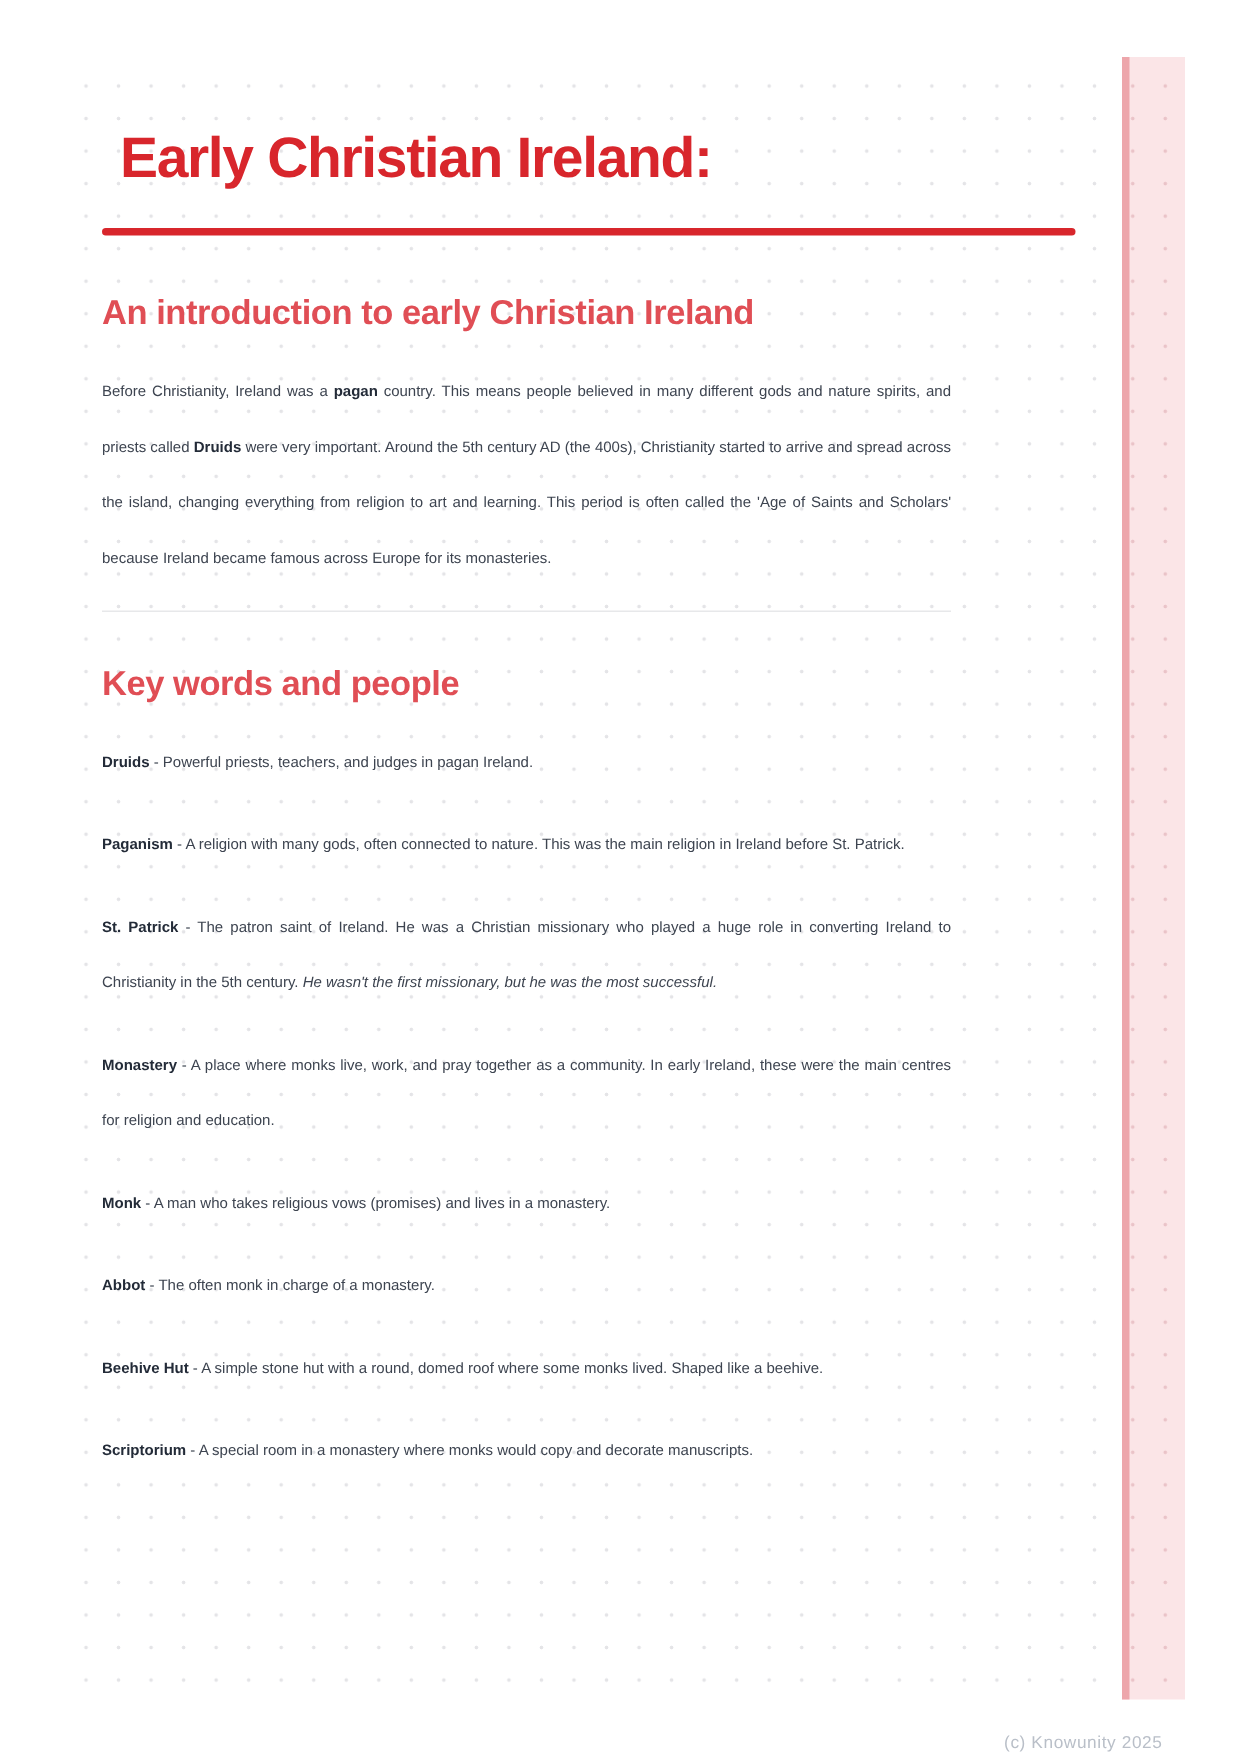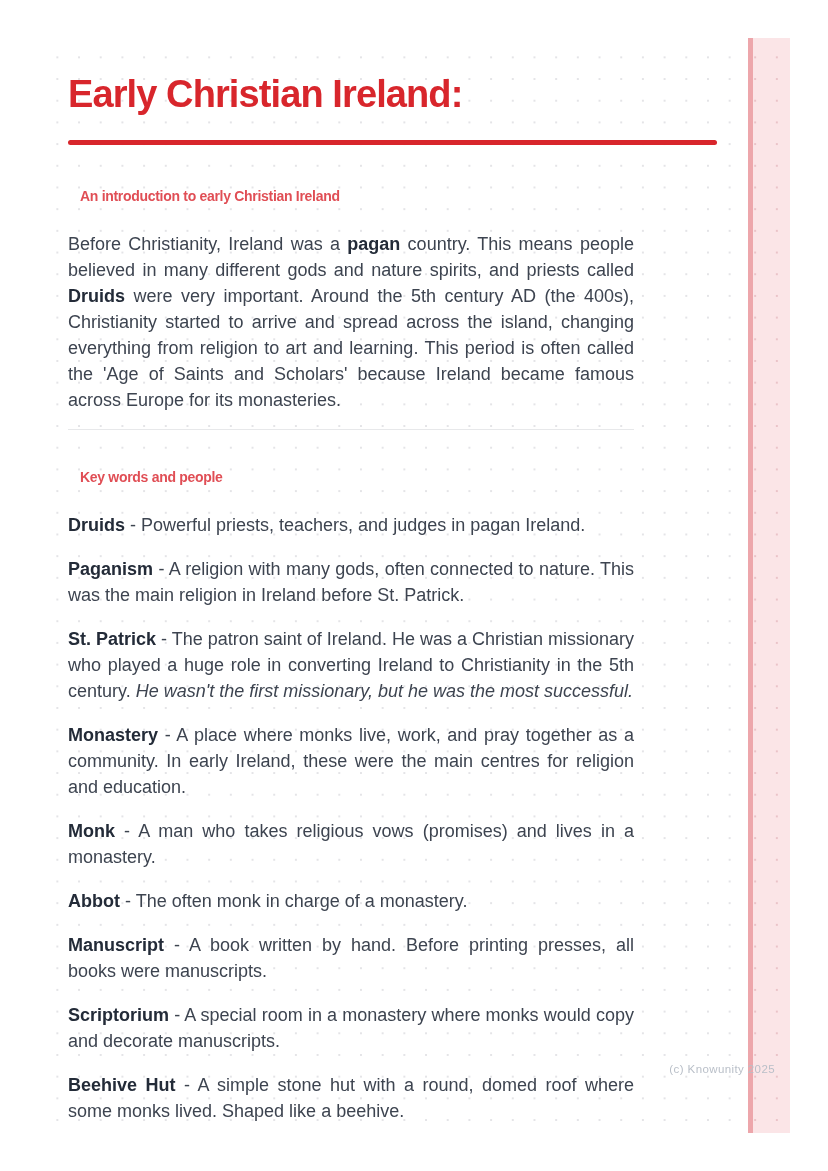--- a/index.html
+++ b/index.html
@@ -34,72 +34,72 @@
     border-left: 5px solid var(--stripe-edge, #eda6ab);
   }
 
   .content {
     position: absolute;
     left: 68px; top: 71px;
     width: 649px;
   }
 
   h1.title {
-    margin: 0;
+    margin: 12px;
     font-size: 38px;
     line-height: 47px;
     font-weight: 800;
     letter-spacing: -0.9px;
     color: var(--title-red, #d8262c);
   }
   .t-line { display: block; }
 
   .red-rule {
     margin-top: 22px;
     width: 649px; height: 5px;
     border-radius: 2.5px;
     background: var(--rule-red, #d8262c);
   }
 
   h2.section-heading {
-    margin: 12px;
-    font-size: 14px;
+    margin: 0;
+    font-size: 23px;
     line-height: 25px;
     font-weight: 700;
     letter-spacing: -0.3px;
     color: var(--heading-red, #e04e55);
   }
   h2.first { margin-top: 39px; }
   h2.second { margin-top: 35px; }
 
   .body-p {
     width: 566px;
     margin: 22px 0 0 0;
-    font-size: 18px;
-    line-height: 26px;
+    font-size: 10px;
+    line-height: 37px;
     color: var(--body-text, #3d4450);
     text-align: justify;
   }
   .b { font-weight: 700; color: var(--term-text, #232b38); }
   .i { font-style: italic; }
 
   hr.divider {
     width: 566px;
     margin: 16px 0 0 0;
     border: none;
     border-top: 1.5px solid var(--divider, #e7e8ea);
   }
 
   #keywords .def { margin: 18px 0 0 0; }
   #keywords .def:first-child { margin-top: 22px; }
   .term { font-weight: 700; color: var(--term-text, #232b38); }
 
   .watermark {
     position: absolute;
-    top: 1063px; right: 53px;
+    top: 1156px; right: 53px;
     font-size: 11.5px;
     letter-spacing: 0.4px;
     color: var(--watermark-gray, #b9bfc8);
     z-index: 3;
   }
 </style>
 </head>
 <body>
 
 <div class="dots-layer"></div>
@@ -138,27 +138,24 @@
   </p>
 
   <p class="body-p def">
     <strong class="term">Monk</strong><span class="desc"><span> - A man who takes religious vows (promises) and lives in a monastery.</span></span>
   </p>
 
   <p class="body-p def">
     <strong class="term">Abbot</strong><span class="desc"><span> - The often monk in charge of a monastery.</span></span>
   </p>
 
+
   <p class="body-p def">
-    <strong class="term">Manuscript</strong><span class="desc"><span> - A book written by hand. Before printing presses, all books were manuscripts.</span></span>
+    <strong class="term">Beehive Hut</strong><span class="desc"><span> - A simple stone hut with a round, domed roof where some monks lived. Shaped like a beehive.</span></span>
   </p>
 
   <p class="body-p def">
     <strong class="term">Scriptorium</strong><span class="desc"><span> - A special room in a monastery where monks would copy and decorate manuscripts.</span></span>
-  </p>
-
-  <p class="body-p def">
-    <strong class="term">Beehive Hut</strong><span class="desc"><span> - A simple stone hut with a round, domed roof where some monks lived. Shaped like a beehive.</span></span>
   </p>
 </div>
 </main>
 
 <div class="watermark">(c) Knowunity 2025</div>
 
 </body></html>

